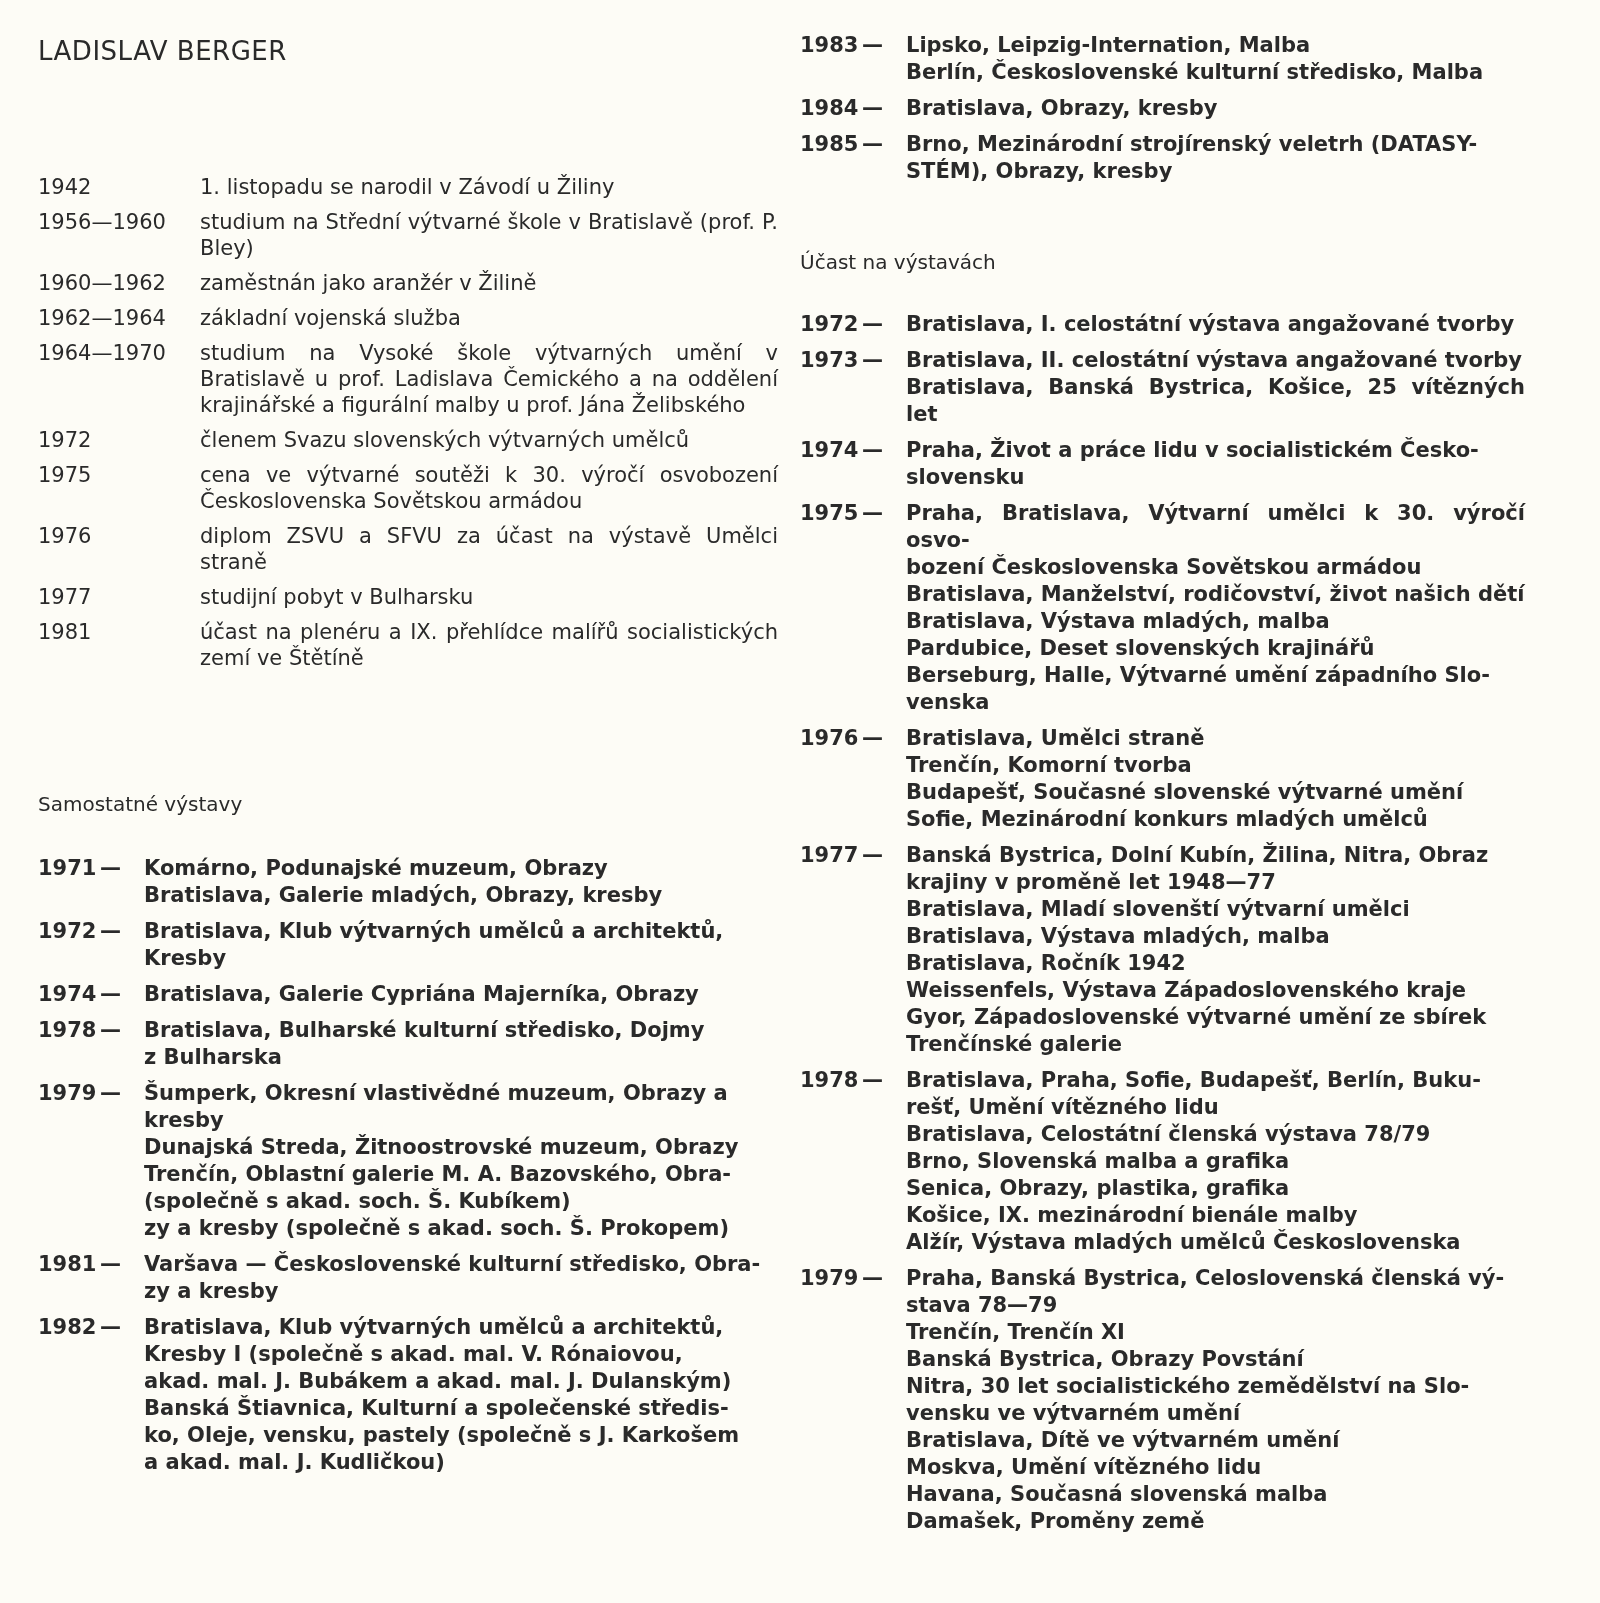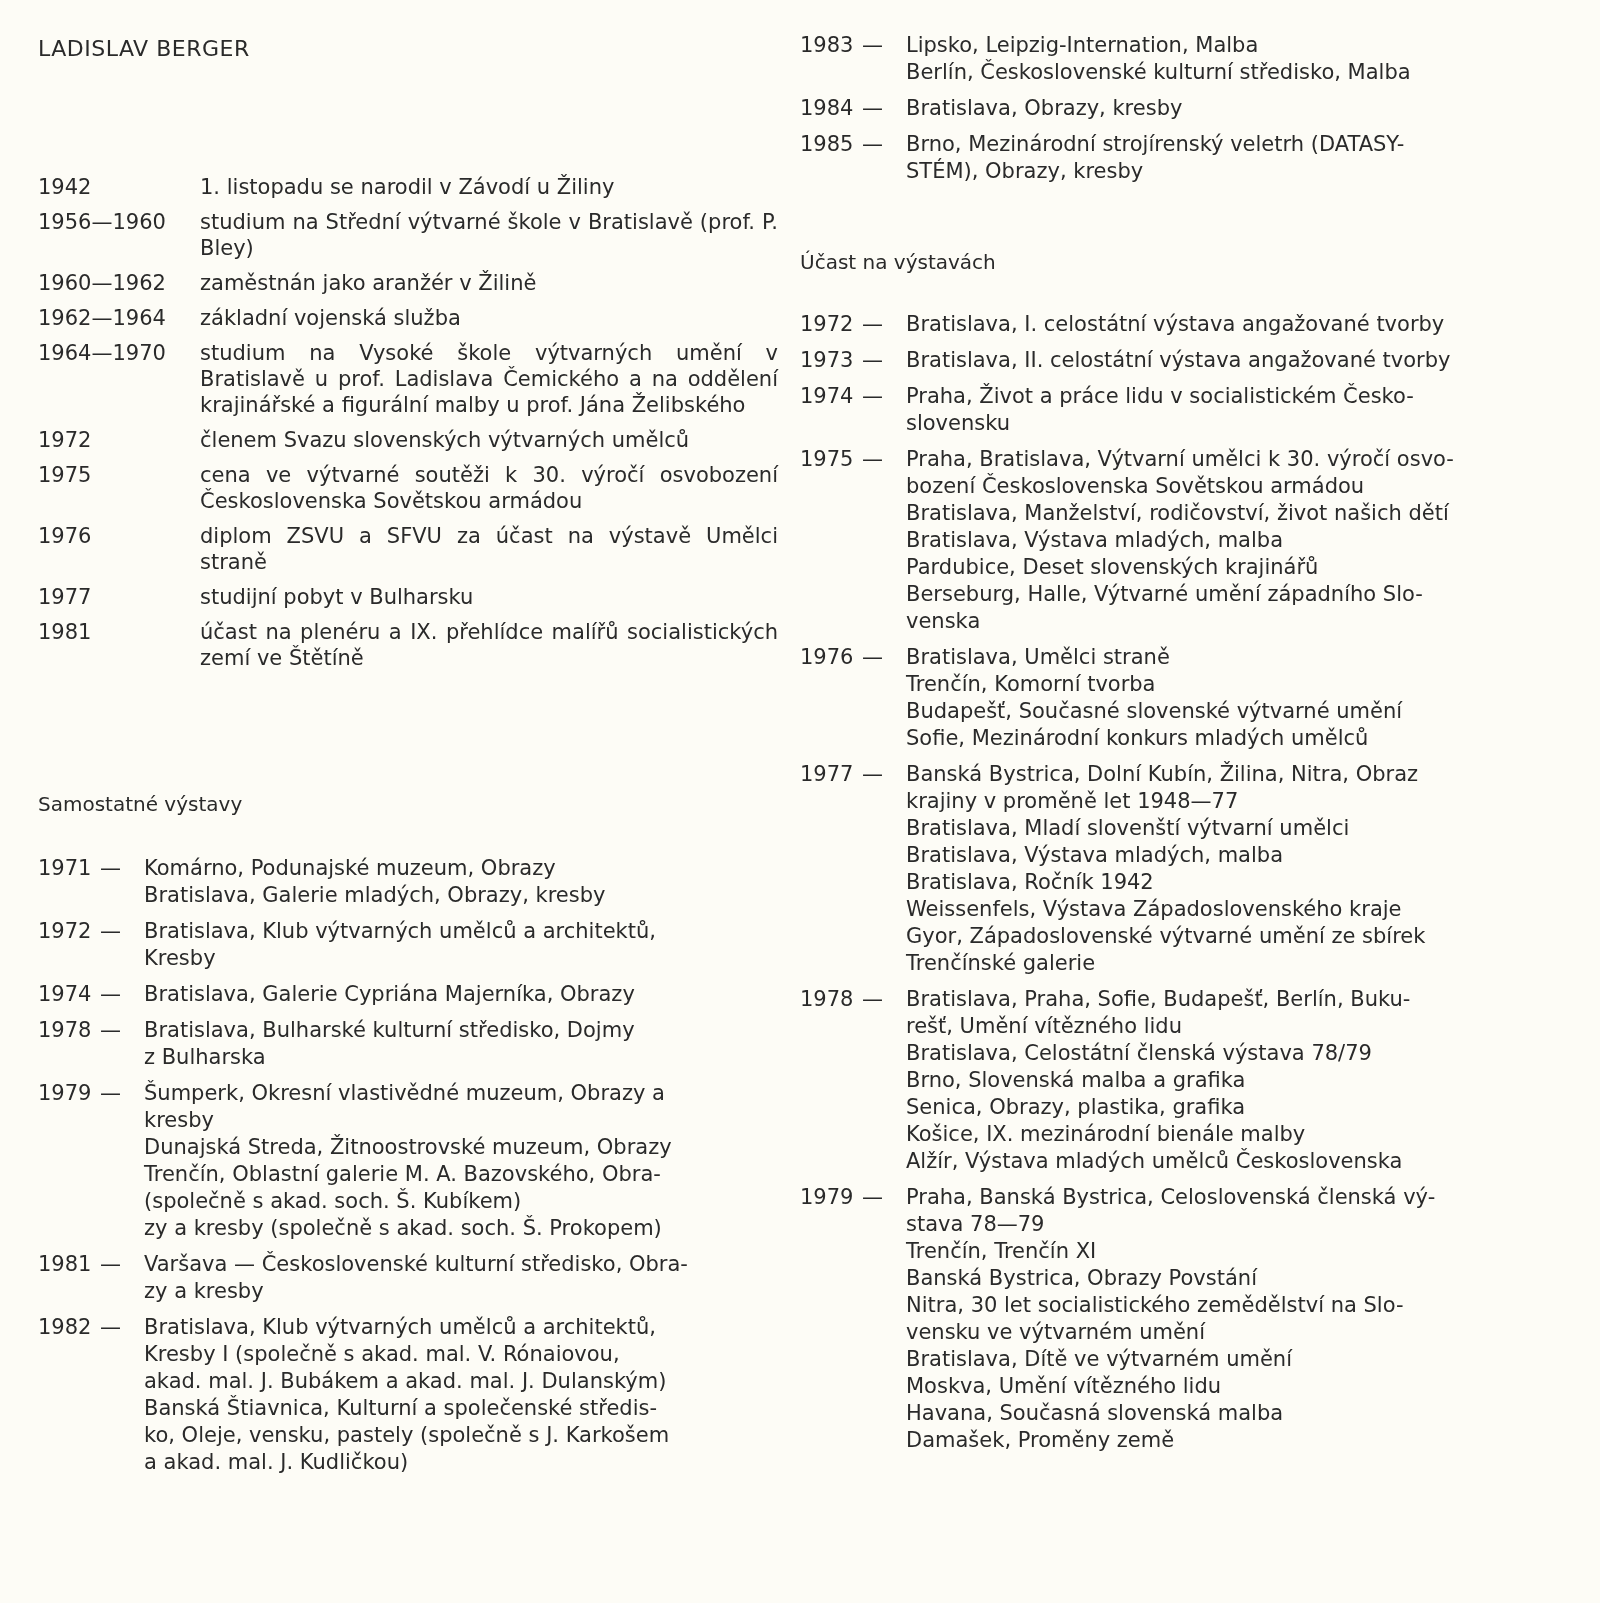--- a/index.html
+++ b/index.html
@@ -11,28 +11,28 @@
       font-family: "DejaVu Sans", sans-serif;
       font-size: 21px;
       overflow: hidden;
       position: relative;
     }
     .col { position: absolute; top: 0; }
     .col-left { left: 38px; width: 740px; }
     .col-right { left: 800px; width: 725px; }
     .title {
       position: absolute; top: 36px; left: 0;
-      font-size: 22px; letter-spacing: 0.5px; white-space: nowrap;
+      font-size: 26px; letter-spacing: 0.5px; white-space: nowrap;
     }
     .bio { position: absolute; top: 174px; left: 0; width: 740px; }
     .bio-row { display: flex; margin-bottom: 9px; line-height: 26px; }
     .bio-year { width: 162px; flex: none; white-space: nowrap; }
     .bio-text { flex: 1; text-align: justify; }
     .heading { position: absolute; left: 0; font-size: 20px; white-space: nowrap; }
-    .exlist { position: absolute; left: 0; }
+    .exlist { position: absolute; left: 0; font-weight: bold; }
     .ex-row { display: flex; margin-bottom: 9px; line-height: 27px; }
     .ex-year { width: 62px; flex: none; white-space: nowrap; }
     .ex-dash { width: 44px; flex: none; text-align: left; }
     .ex-lines { flex: 1; }
     .ex-line { display: block; text-align: justify; text-align-last: left; }
   </style>
 </head>
 <body>
 
 <div class="col col-left">
@@ -183,20 +183,21 @@
         <div class="ex-dash">—</div>
         <div class="ex-lines">
           <span class="ex-line">Bratislava, I. celostátní výstava angažované tvorby</span>
         </div>
       </div>
       <div class="ex-row">
         <div class="ex-year">1973</div>
         <div class="ex-dash">—</div>
         <div class="ex-lines">
           <span class="ex-line">Bratislava, II. celostátní výstava angažované tvorby</span>
+          <span class="ex-line">Bratislava, Banská Bystrica, Košice, 25 vítězných let</span>
         </div>
       </div>
       <div class="ex-row">
         <div class="ex-year">1974</div>
         <div class="ex-dash">—</div>
         <div class="ex-lines">
           <span class="ex-line">Praha, Život a práce lidu v socialistickém Česko-</span>
           <span class="ex-line">slovensku</span>
         </div>
       </div>

